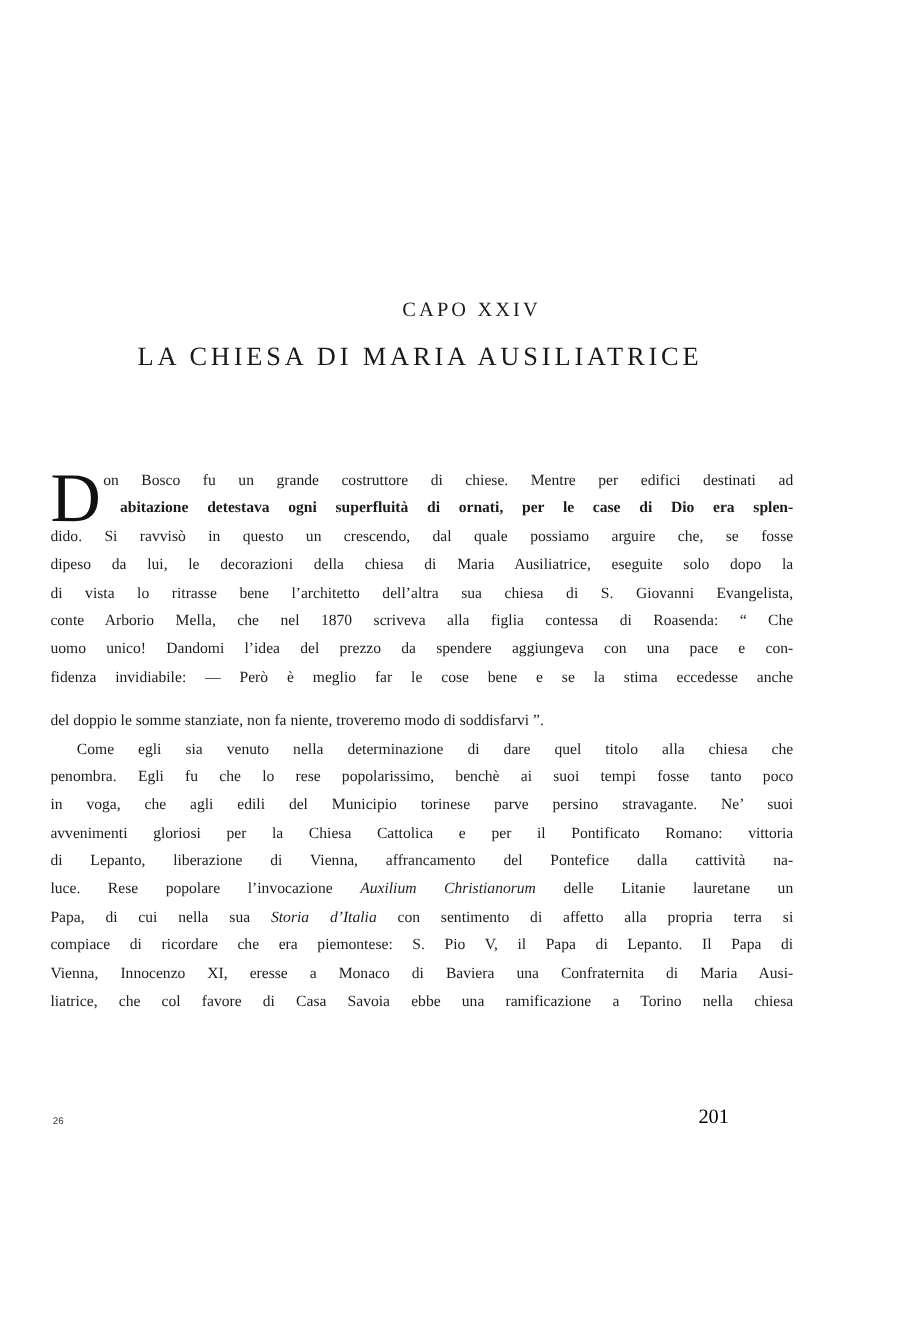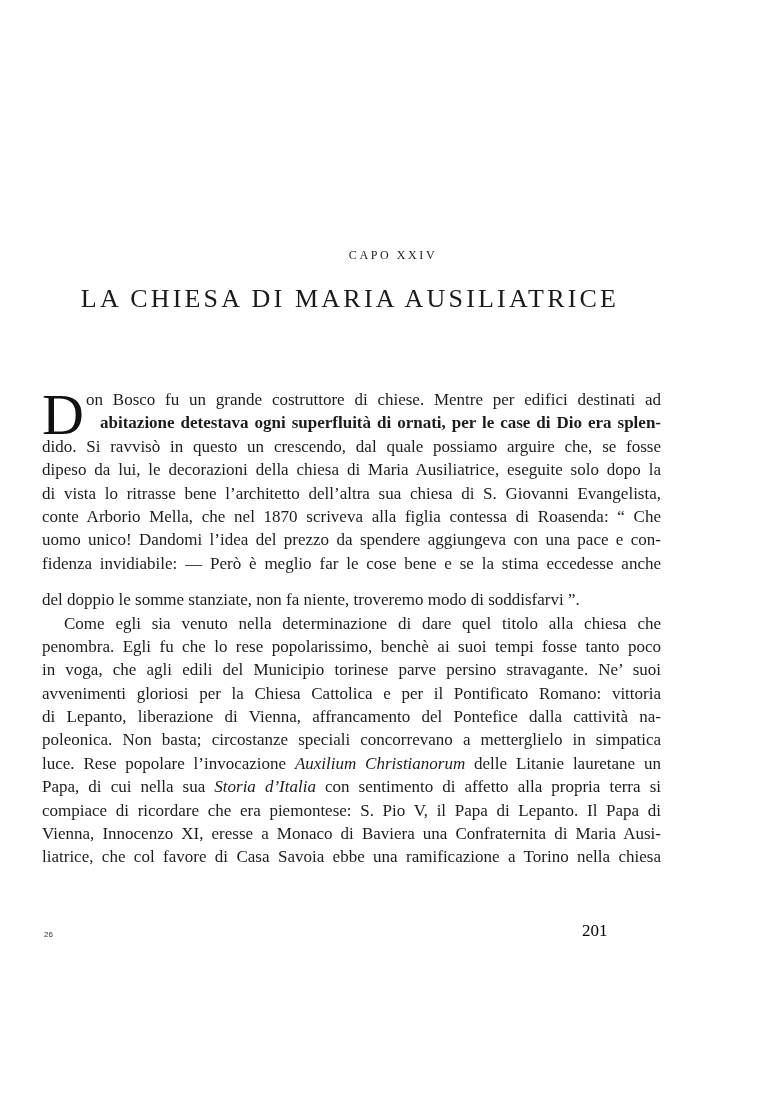--- a/index.html
+++ b/index.html
@@ -4,36 +4,36 @@
 <style>
   html, body { margin: 0; padding: 0; background: #ffffff; }
   body {
     width: 766px; height: 1106px; position: relative; overflow: hidden;
     font-family: "DejaVu Serif", "Liberation Serif", serif;
     color: #1c1c1c;
   }
   .chapter-label {
     position: absolute; top: 248px; left: 0; width: 766px;
     text-align: center; font-family: "Liberation Serif", serif;
-    font-size: 12px; letter-spacing: 2.6px; color: #1a1a1a;
+    font-size: 17px; letter-spacing: 2.6px; color: #1a1a1a;
     padding-left: 20px; box-sizing: border-box;
   }
   .chapter-title {
     position: absolute; top: 284px; left: 0; width: 686px;
     text-align: center; font-family: "Liberation Serif", serif;
-    font-size: 26px; letter-spacing: 3.2px; color: #1a1a1a;
+    font-size: 22px; letter-spacing: 3.2px; color: #1a1a1a;
     padding-left: 14px; box-sizing: border-box;
   }
   .text-block {
     position: absolute; left: 42px; top: 388px; width: 619px;
   }
   .line {
     height: 23.4px; line-height: 23.4px;
     font-family: "Liberation Serif", serif;
-    font-size: 17px;
+    font-size: 13px;
     white-space: nowrap;
     text-align: justify; text-align-last: justify;
     overflow: visible;
   }
   .line.last { text-align-last: left; margin-top: 13px; }
   .line.indent { padding-left: 22px; }
   .line.drop { padding-left: 44px; }
   .line.drop2 { padding-left: 58px; font-weight: bold; }
   .dropcap {
     position: absolute; left: 0; top: 1px;
@@ -65,21 +65,20 @@
   <div class="line">di vista lo ritrasse bene l’architetto dell’altra sua chiesa di S. Giovanni Evangelista,</div>
   <div class="line">conte Arborio Mella, che nel 1870 scriveva alla figlia contessa di Roasenda: “ Che</div>
   <div class="line">uomo unico! Dandomi l’idea del prezzo da spendere aggiungeva con una pace e con-</div>
   <div class="line">fidenza invidiabile: — Però è meglio far le cose bene e se la stima eccedesse anche</div>
   <div class="line last">del doppio le somme stanziate, non fa niente, troveremo modo di soddisfarvi ”.</div>
   <div class="line indent">Come egli sia venuto nella determinazione di dare quel titolo alla chiesa che</div>
   <div class="line">penombra. Egli fu che lo rese popolarissimo, benchè ai suoi tempi fosse tanto poco</div>
   <div class="line">in voga, che agli edili del Municipio torinese parve persino stravagante. Ne’ suoi</div>
   <div class="line">avvenimenti gloriosi per la Chiesa Cattolica e per il Pontificato Romano: vittoria</div>
   <div class="line">di Lepanto, liberazione di Vienna, affrancamento del Pontefice dalla cattività na-</div>
-  <div class="line">poleonica. Non basta; circostanze speciali concorrevano a metterglielo in simpatica</div>
   <div class="line">
     <span>luce. Rese popolare l’invocazione </span><span class="it">Auxilium Christianorum</span><span> delle Litanie lauretane un</span>
   </div>
   <div class="line">
     <span>Papa, di cui nella sua </span><span class="it">Storia d’Italia</span><span> con sentimento di affetto alla propria terra si</span>
   </div>
   <div class="line">compiace di ricordare che era piemontese: S. Pio V, il Papa di Lepanto. Il Papa di</div>
   <div class="line">Vienna, Innocenzo XI, eresse a Monaco di Baviera una Confraternita di Maria Ausi-</div>
   <div class="line">liatrice, che col favore di Casa Savoia ebbe una ramificazione a Torino nella chiesa</div>
 </div>

